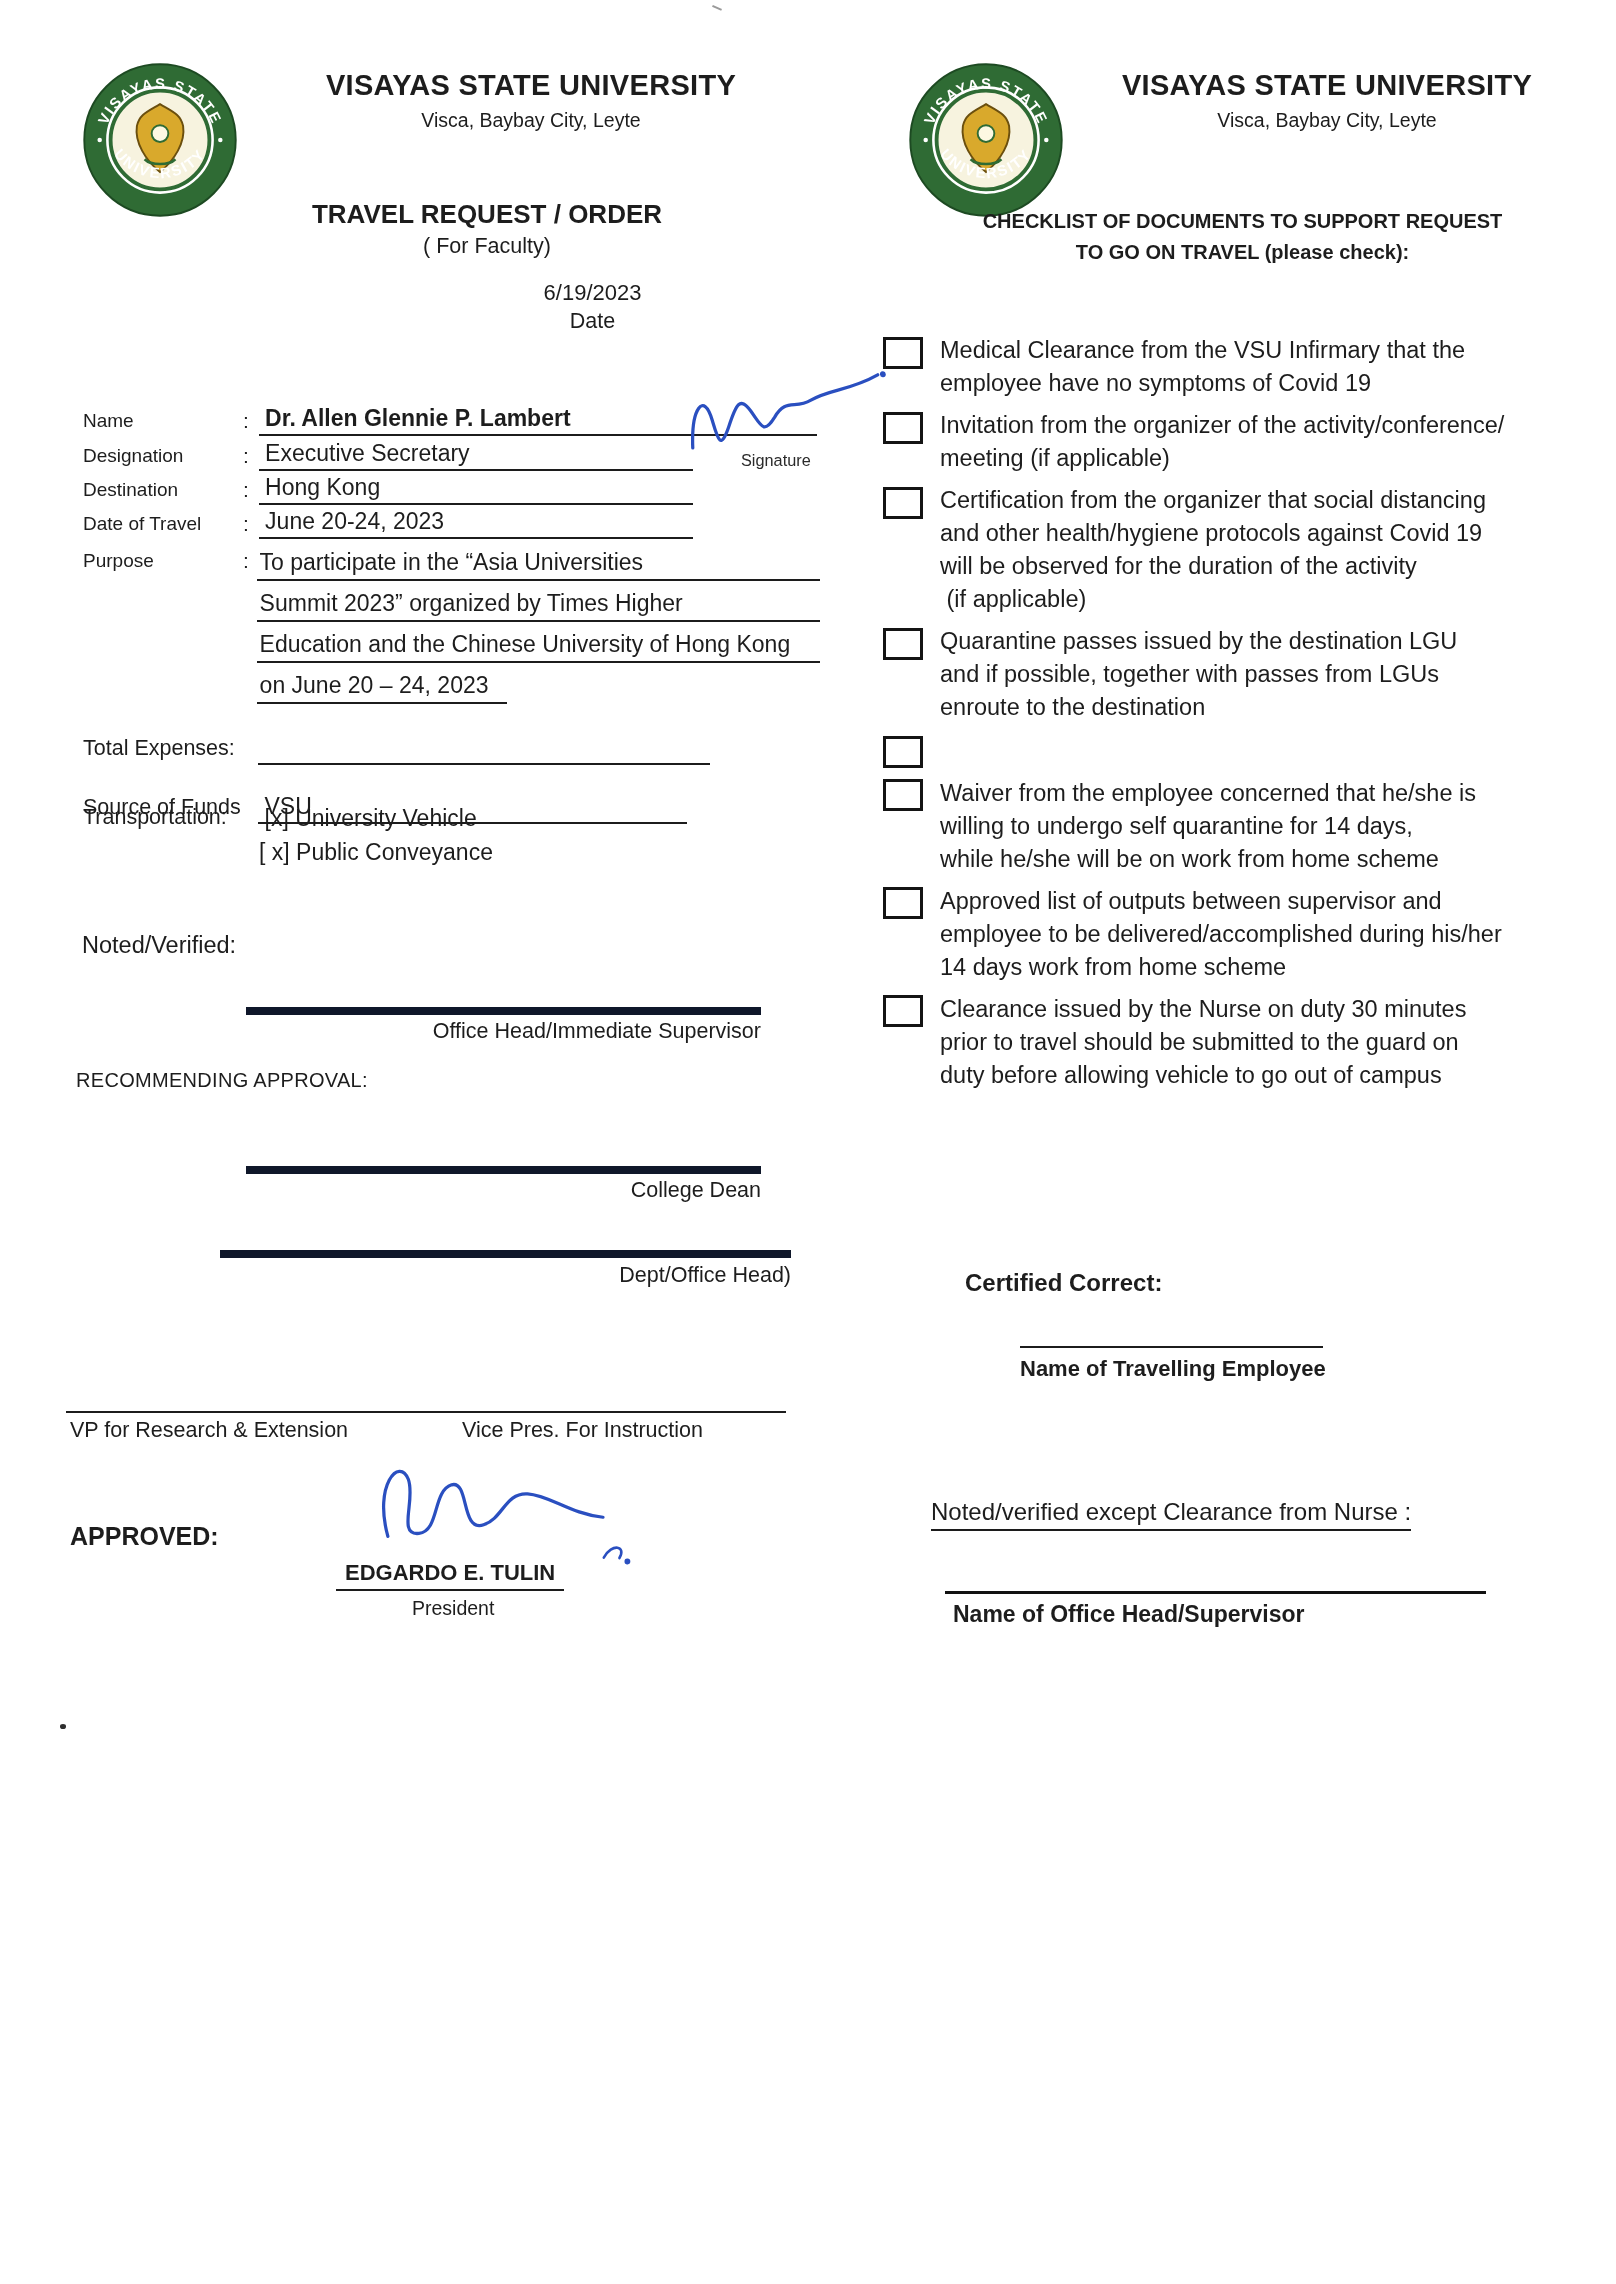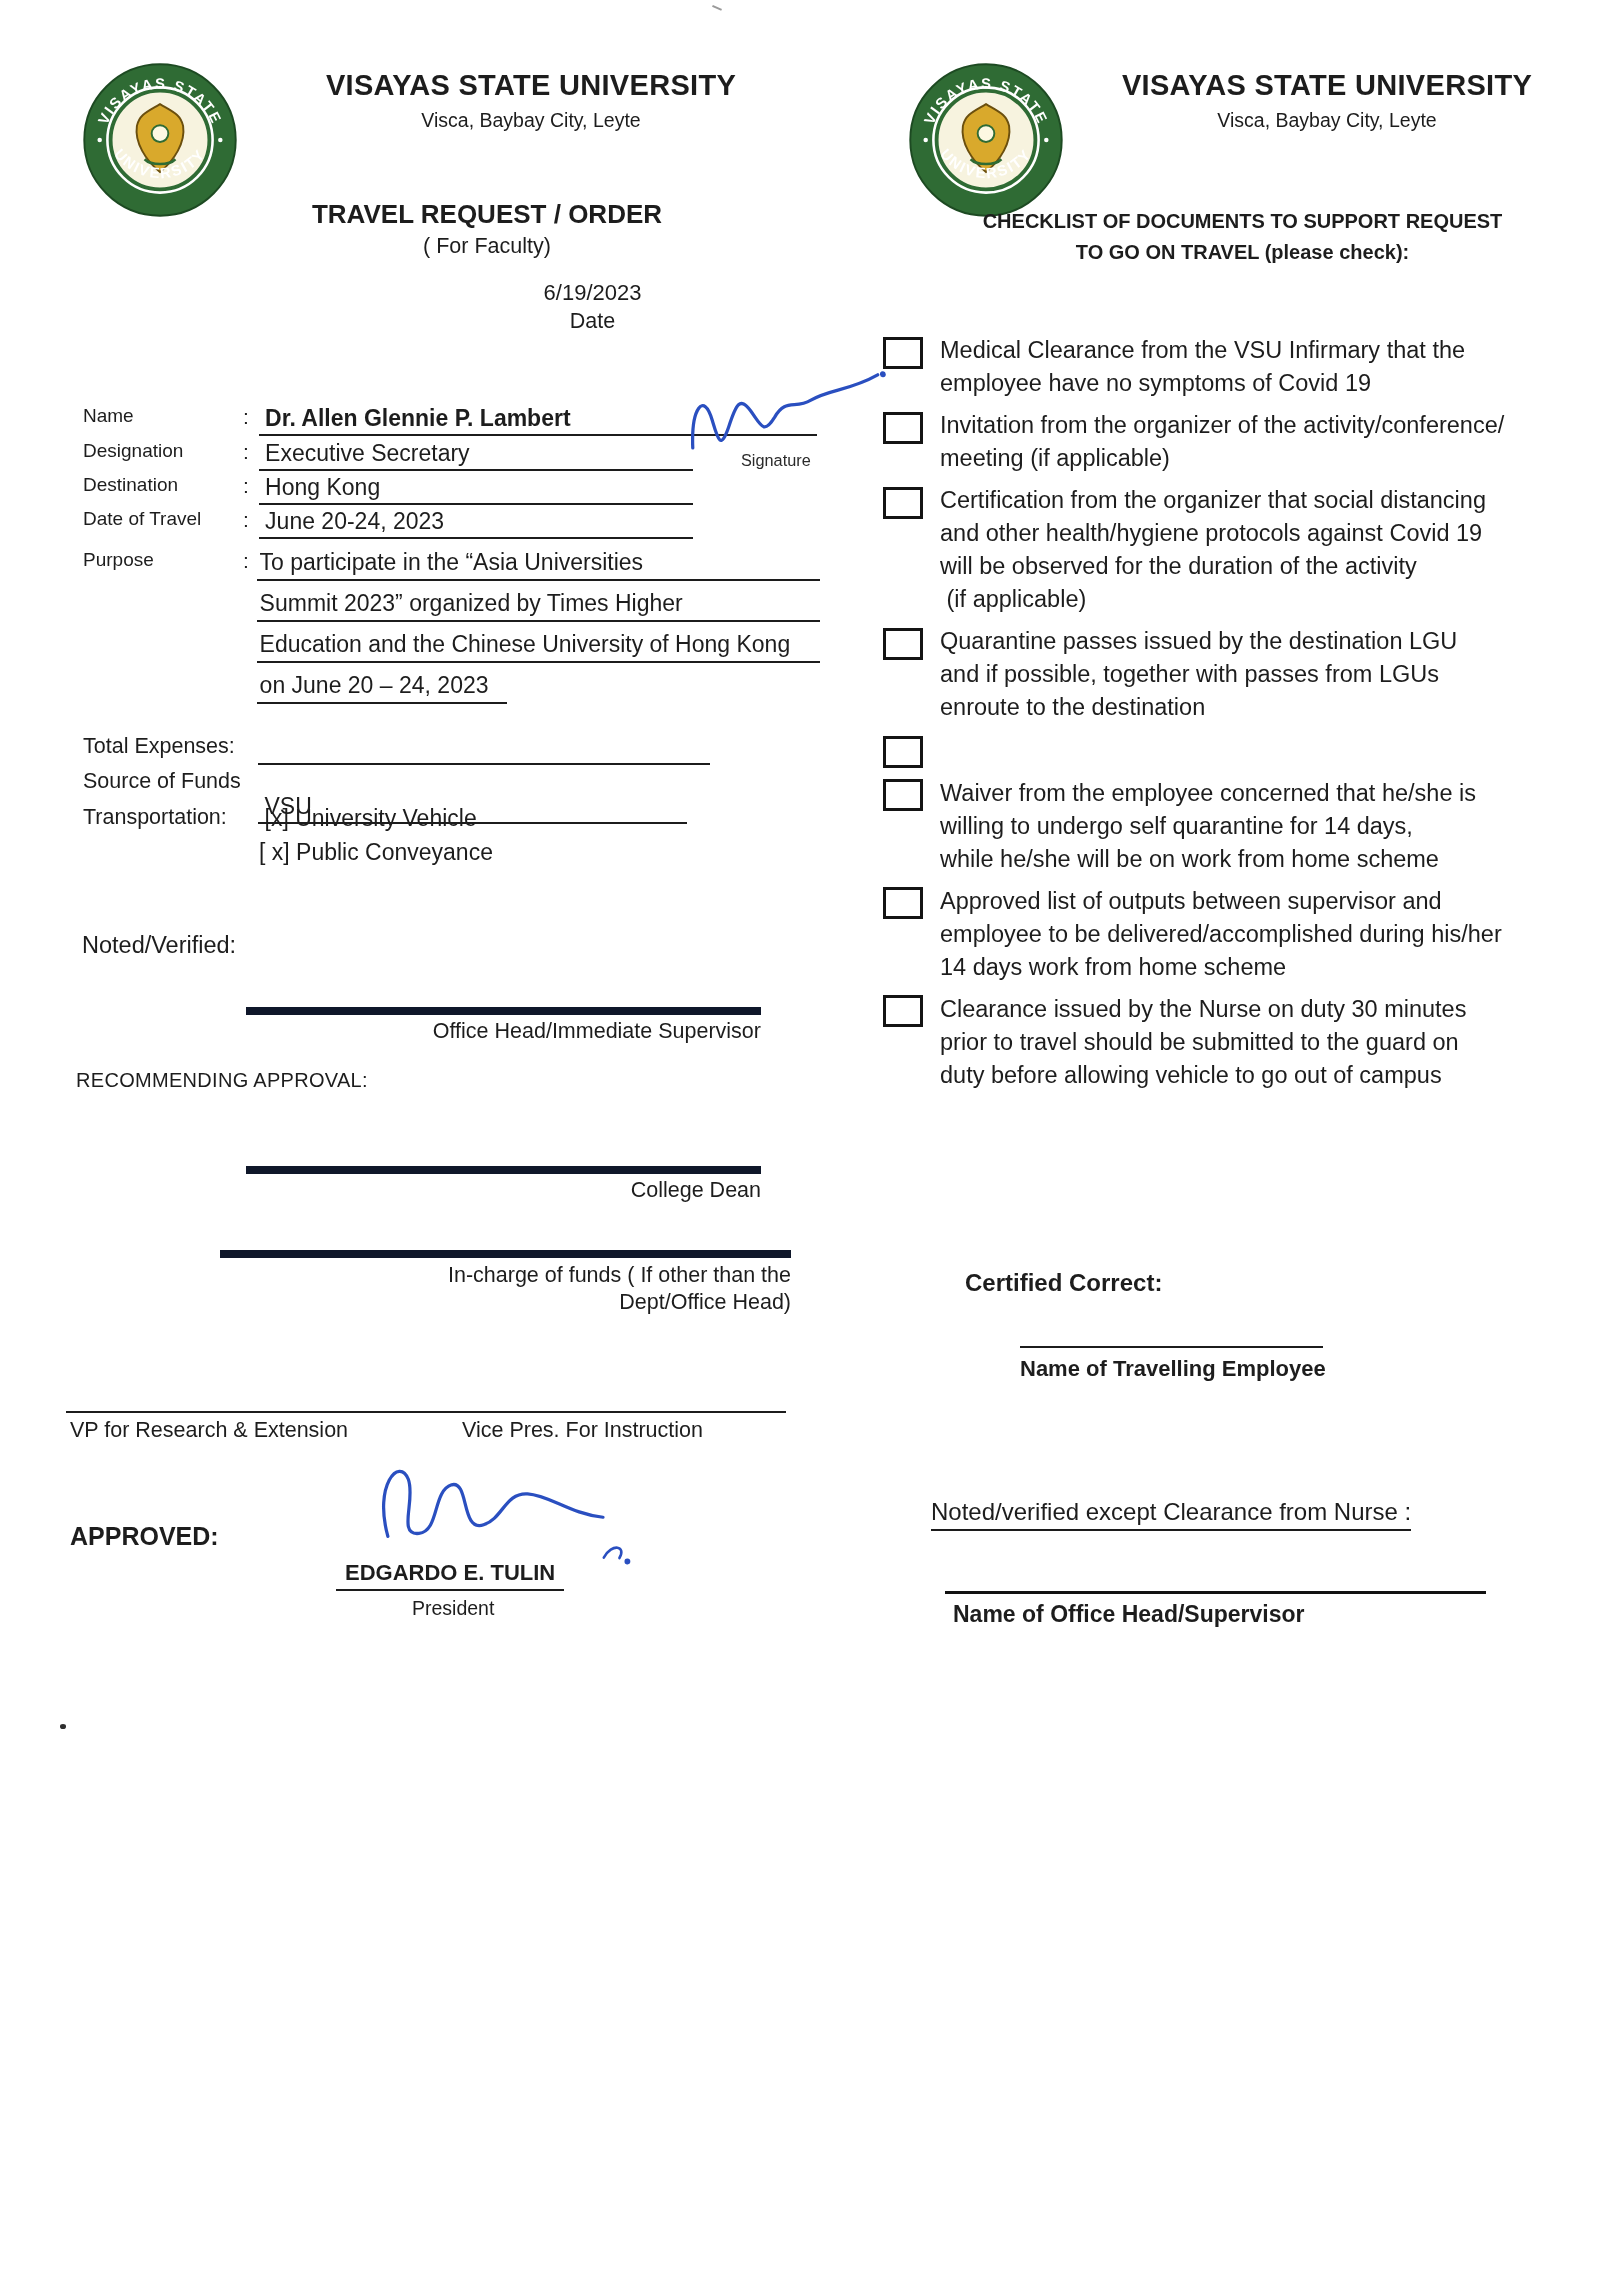--- a/index.html
+++ b/index.html
@@ -16,21 +16,21 @@
   .bold{font-weight:bold;}
 
   
   .univ-name{font-size:29px;font-weight:bold;letter-spacing:0.3px;}
   .univ-addr{font-size:19.5px;margin-top:6.5px;}
   .form-title{font-size:26px;font-weight:bold;}
   .form-subtitle{font-size:21.5px;margin-top:3.9px;}
   .chk-title{font-size:20px;font-weight:bold;line-height:31px;}
 
   
-  .frow{position:absolute;left:83px;display:flex;align-items:flex-start;}
+  .frow{position:absolute;left:83px;display:flex;align-items:flex-end;}
   .flabel{font-size:19px;width:160px;flex-shrink:0;padding-bottom:3.9px;}
   .fcolon{font-size:21px;width:15.6px;flex-shrink:0;padding-bottom:3.3px;}
   .fvalue{
     font-size:23px;
     border-bottom:2px solid #1c1c1c;
     padding:0 5.2px 3.3px 6.5px;
     line-height:26px;
   }
   .v-name{width:547px;font-weight:bold;}
   .v-mid{width:423px;}
@@ -176,21 +176,20 @@
     <span>Office Head/Immediate Supervisor</span>
   </div>
 
   <div class="abs" style="left:76px;top:1069px;font-size:20px;letter-spacing:0.3px;">RECOMMENDING APPROVAL:</div>
 
   <div class="sign-block" style="left:246px;top:1166px;width:515px;">
     <span>College Dean</span>
   </div>
 
   <div class="sign-block" style="left:220px;top:1250px;width:571px;line-height:27px;">
-    <div>In-charge of  funds ( If other than the</div>
     <div>Dept/Office Head)</div>
   </div>
 
   <div class="hline" style="left:66px;top:1411px;width:720px;"></div>
   <div class="abs plain-text-33" style="left:70px;top:1418px;">VP for Research &amp; Extension</div>
   <div class="abs plain-text-33" style="left:462px;top:1418px;">Vice Pres. For Instruction</div>
 
   <div class="abs bold" style="left:70px;top:1522px;font-size:25px;">APPROVED:</div>
 
   <svg class="sig-svg" style="left:355px;top:1433px;transform:rotate(-3deg);" width="287" height="156" viewBox="0 0 440 240">

